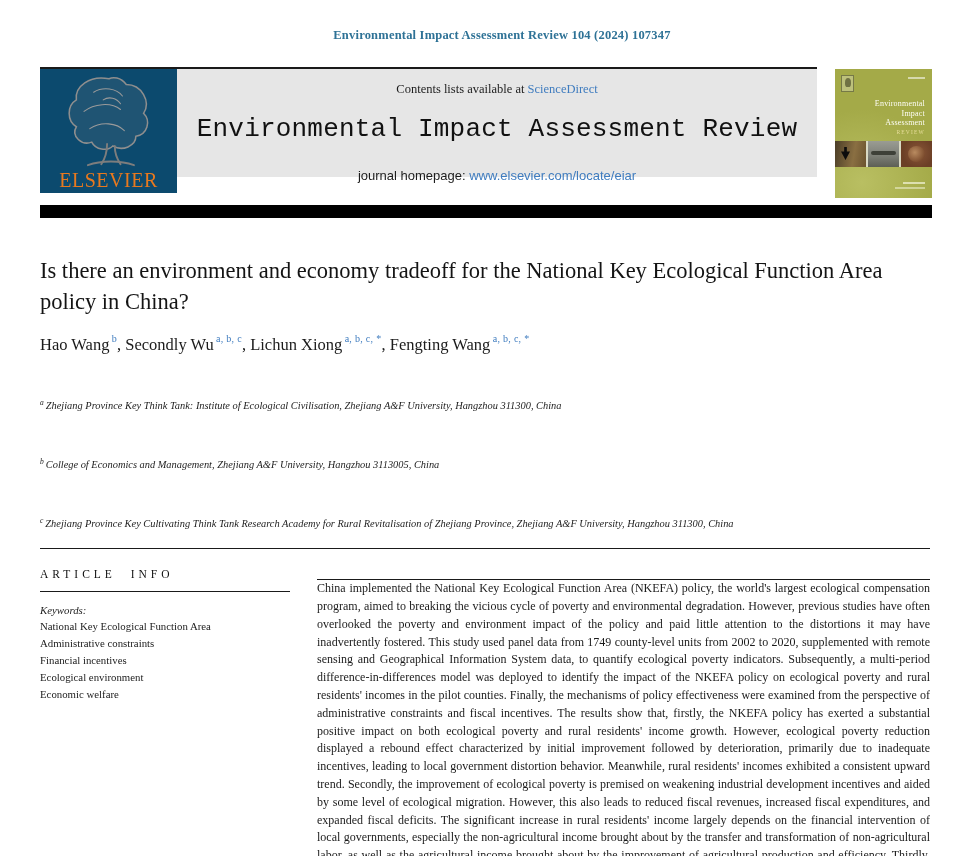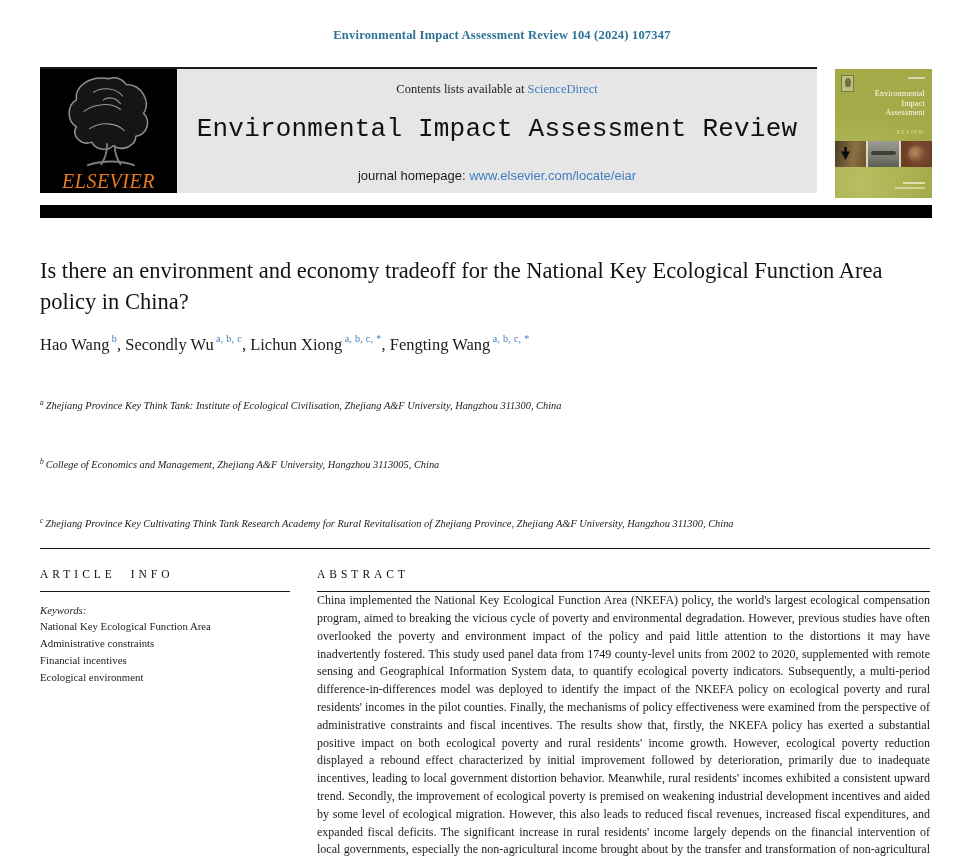--- a/index.html
+++ b/index.html
@@ -17,30 +17,30 @@
   }
   
   .citation{
     padding-top:28px;text-align:center;font-size:12.5px;font-weight:bold;
     color:var(--citation-blue);letter-spacing:.2px;padding-left:40px;
   }
   
   .banner{margin:24px 32px 0 40px;display:flex;align-items:flex-start;}
   .banner-main{flex:1;display:flex;border-top:2px solid var(--rule-black);}
   .logo-block{
-    width:137px;background:#000000;display:flex;flex-direction:column;
-    align-items:center;justify-content:space-between;padding:4px 0 2px 0;height:124px;font-style:italic;
+    width:137px;background:#0c4a6e;display:flex;flex-direction:column;
+    align-items:center;justify-content:flex-start;padding:4px 0 2px 0;height:124px;
   }
   .logo-block svg{display:block;margin-bottom:1px;}
   .elsevier-word{
     font-family:"Liberation Serif",serif;font-size:20px;color:var(--elsevier-orange);
     letter-spacing:.5px;line-height:20px;
   }
   .gray-box{
-    flex:1;background:#e6e6e6;height:124px;text-align:center;
+    flex:1;background:#e6e6e6;height:108px;text-align:center;
     padding-top:13px;
   }
   .contents-line{font-size:12.5px;color:#1c1c1c;}
   .contents-line .lnk{color:var(--link-blue);}
   .journal-title{font-size:26px;color:#111;margin-top:17px;letter-spacing:.2px;font-family:Liberation Mono, monospace;}
   .homepage-line{
     font-family:"Liberation Sans",sans-serif;font-size:13px;color:#1c1c1c;margin-top:24px;
   }
   .homepage-line .lnk{color:var(--link-blue);}
   a.lnk{text-decoration:none;cursor:pointer;}
@@ -55,21 +55,21 @@
     background:rgba(255,255,255,.28);border:1px solid rgba(60,62,30,.55);
   }
   .cover-emblem::after{
     content:"";position:absolute;left:3px;top:2px;width:6px;height:9px;
     background:rgba(60,62,30,.6);border-radius:50% 50% 40% 40%;
   }
   .cover-issue-bar{
     position:absolute;top:8px;right:7px;width:17px;height:2px;background:rgba(255,255,255,.55);
   }
   .cover-title{
-    position:absolute;top:20px;right:7px;text-align:right;color:#fdfdf4;
+    position:absolute;top:30px;right:7px;text-align:right;color:#fdfdf4;
     font-size:8px;line-height:9.5px;letter-spacing:.2px;
   }
   .cover-subtitle{
     position:absolute;top:60px;right:7px;text-align:right;color:#e6dd9a;
     font-size:5.5px;letter-spacing:1.2px;
   }
   .photo-strip{
     position:absolute;top:72px;left:0;width:100%;height:26px;display:flex;gap:1.5px;
     background:#d9d9c4;
   }
@@ -194,20 +194,20 @@
 <div class="cols">
   <div class="col-left">
     <div class="sec-heading">ARTICLE INFO</div>
     <div class="sec-rule"></div>
     <div class="kw-label">Keywords:</div>
     <div class="kw-list">
         <div class="kw">National Key Ecological Function Area</div>
         <div class="kw">Administrative constraints</div>
         <div class="kw">Financial incentives</div>
         <div class="kw">Ecological environment</div>
+        <div class="kw">Economic welfare</div>
       </div>
   </div>
   <div class="col-right">
-    <div class="sec-heading">ABSTRACT</div>
     <div class="sec-rule"></div>
     <div class="abstract-text">China implemented the National Key Ecological Function Area (NKEFA) policy, the world's largest ecological compensation program, aimed to breaking the vicious cycle of poverty and environmental degradation. However, previous studies have often overlooked the poverty and environment impact of the policy and paid little attention to the distortions it may have inadvertently fostered. This study used panel data from 1749 county-level units from 2002 to 2020, supplemented with remote sensing and Geographical Information System data, to quantify ecological poverty indicators. Subsequently, a multi-period difference-in-differences model was deployed to identify the impact of the NKEFA policy on ecological poverty and rural residents' incomes in the pilot counties. Finally, the mechanisms of policy effectiveness were examined from the perspective of administrative constraints and fiscal incentives. The results show that, firstly, the NKEFA policy has exerted a substantial positive impact on both ecological poverty and rural residents' income growth. However, ecological poverty reduction displayed a rebound effect characterized by initial improvement followed by deterioration, primarily due to inadequate incentives, leading to local government distortion behavior. Meanwhile, rural residents' incomes exhibited a consistent upward trend. Secondly, the improvement of ecological poverty is premised on weakening industrial development incentives and aided by some level of ecological migration. However, this also leads to reduced fiscal revenues, increased fiscal expenditures, and expanded fiscal deficits. The significant increase in rural residents' income largely depends on the financial intervention of local governments, especially the non-agricultural income brought about by the transfer and transformation of non-agricultural labor, as well as the agricultural income brought about by the improvement of agricultural production and efficiency. Thirdly, the NKEFA policy has yielded more apparent improvements for ecologically impoverished, resource-dependent, economically strong, and industrial backbone counties. However, resource-dependent and industrial backbone counties have experienced negative income effects. These findings provide a practical Chinese-style example of global eco-poverty reduction policies in developing countries.</div>
   </div>
 </div>
 
 </body></html>

